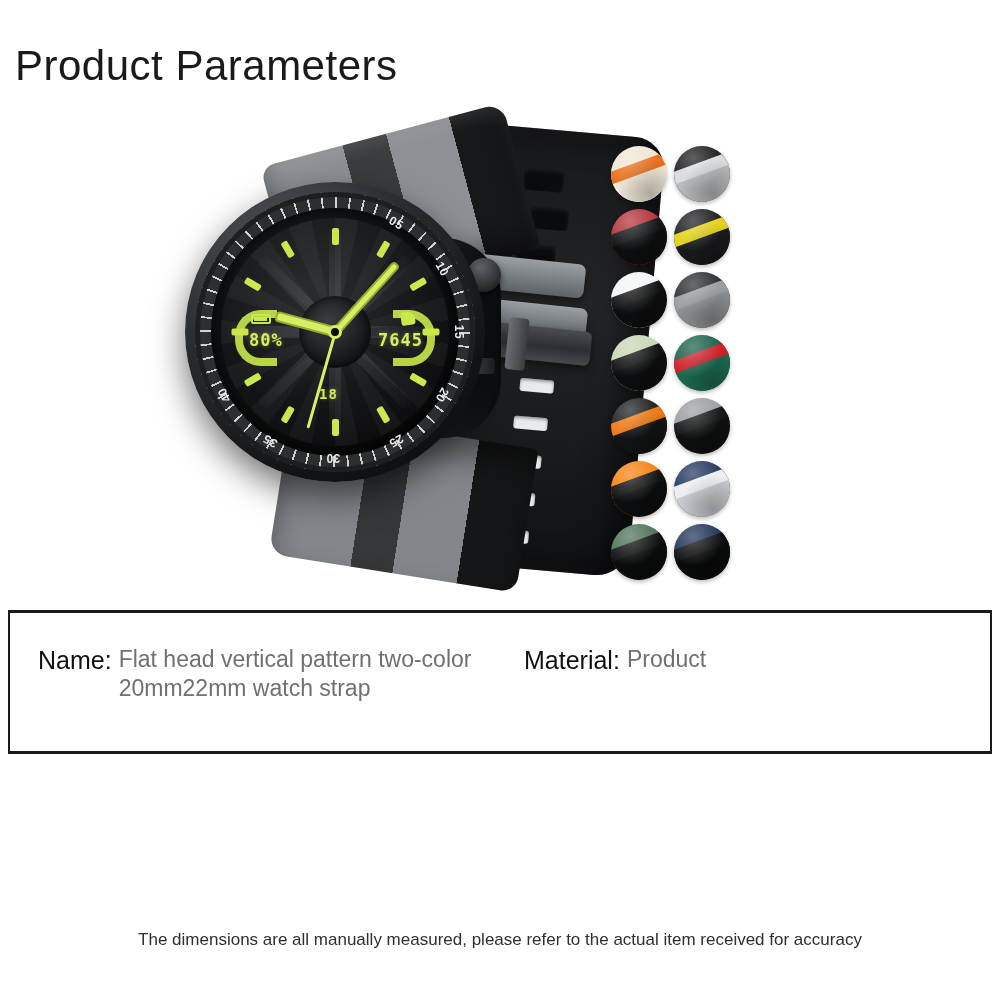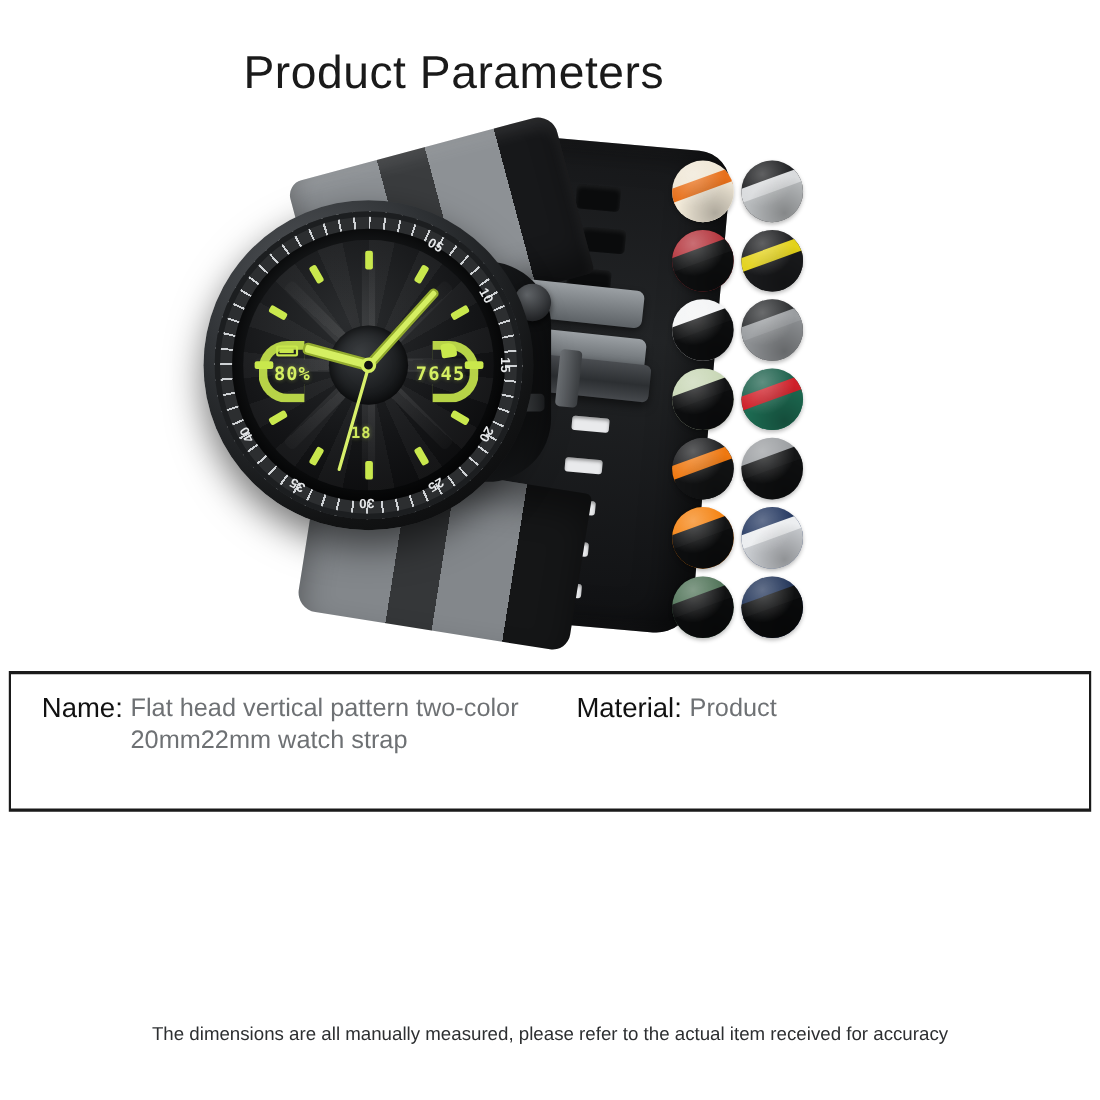--- a/index.html
+++ b/index.html
@@ -13,26 +13,27 @@
   #page {
     position: relative;
     width: 1000px; height: 1000px;
     background: #fff;
   }
 
   
   .title {
     position: absolute;
     top: 42px; left: 0; width: 825px;
-    text-align: center;
+    text-align: left;
     font-size: 42px;
     font-weight: 400;
     letter-spacing: 0.5px;
     color: #1a1a1a;
     font-family: "Liberation Sans", sans-serif;
+    padding-left: 15px;
   }
 
   
   .hero {
     position: absolute;
     top: 120px; left: 0;
     width: 1000px; height: 470px;
   }
 
   
@@ -326,20 +327,21 @@
     width: 984px;
     border-top: 3px solid #1a1a1a;
     border-bottom: 3px solid #1a1a1a;
     border-left: 2px solid #1a1a1a;
     border-right: 2px solid #1a1a1a;
   }
   .spec-row {
     display: flex;
     border-bottom: 2px solid #1a1a1a;
     min-height: 60px;
+    margin-top: 16px;
   }
   .spec-row:last-child { border-bottom: none; }
   .spec-row.tall { min-height: 122px; }
   .spec-row.mid  { min-height: 90px; }
 
   .spec-cell {
     display: flex;
     align-items: flex-start;
     padding: 16px 10px 10px 28px;
     flex: 1 1 50%;

